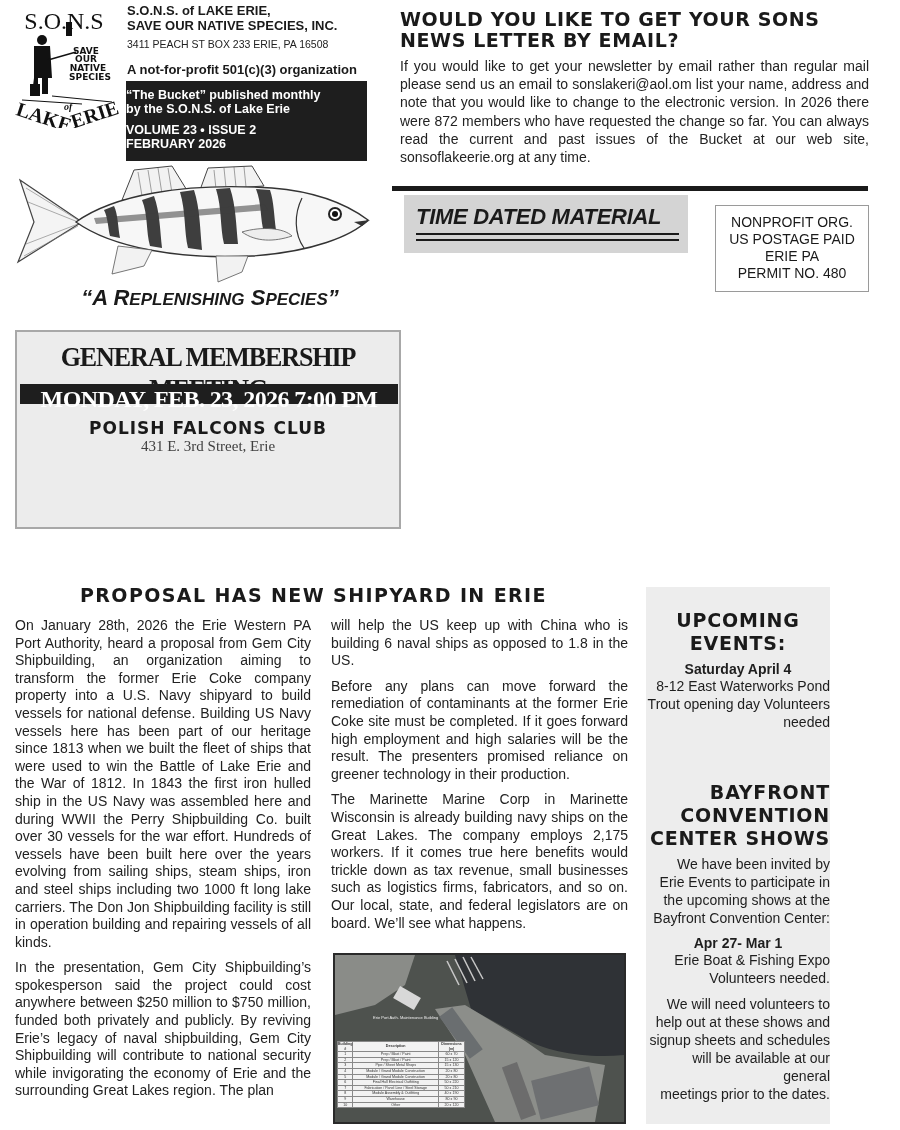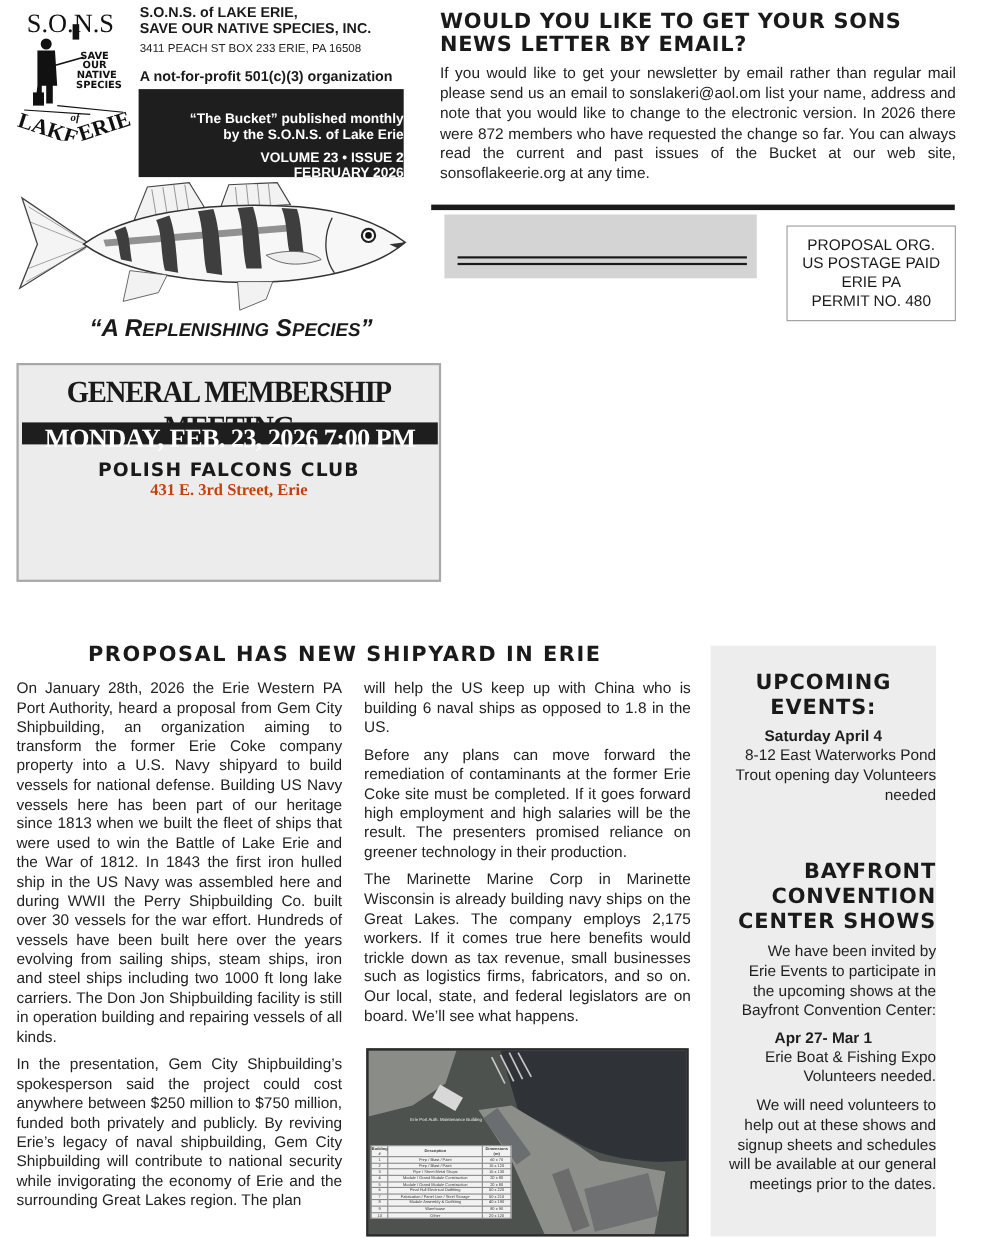--- a/index.html
+++ b/index.html
@@ -6,21 +6,21 @@
   html, body { width: 900px; height: 1130px; background: #ffffff; overflow: hidden; }
   body { position: relative; font-family: "Liberation Sans", sans-serif; color: #1c1c1c; }
 
   .abs { position: absolute; }
 
   
   #logo { left: 12px; top: 4px; width: 110px; height: 124px; }
   #org-name { left: 127px; top: 3px; width: 250px; font-weight: bold; font-size: 13px; line-height: 15px; color: #1a1a1a; }
   #org-address { left: 127px; top: 38px; font-size: 10.5px; color: #222; }
   #org-nonprofit { left: 127px; top: 62px; font-size: 13px; font-weight: bold; color: #1a1a1a; }
-  #bucket-box { left: 126px; top: 81px; width: 241px; height: 80px; background: #1e1e1e; color: #fff; text-align: right; font-weight: bold; font-size: 12.5px; line-height: 14px; padding-top: 20px; }
+  #bucket-box { left: 126px; top: 81px; width: 241px; height: 80px; background: #1e1e1e; color: #fff; text-align: left; font-weight: bold; font-size: 12.5px; line-height: 14px; padding-top: 7px; }
   #bucket-box .vol { margin-top: 7px; font-size: 12.5px; line-height: 14px; }
 
   
   #email-title { left: 400px; top: 9px; width: 490px; font-family: "DejaVu Sans", sans-serif; font-weight: bold; font-size: 19px; line-height: 21px; letter-spacing: 0.6px; color: #1a1a1a; }
   #email-body { left: 400px; top: 57px; width: 469px; font-size: 14px; line-height: 18.2px; text-align: justify; color: #222; }
 
   #thick-rule { left: 392px; top: 186px; width: 476px; height: 5px; background: #1a1a1a; }
 
   #time-dated { left: 404px; top: 195px; width: 284px; height: 58px; background: #d4d4d4; }
   #time-dated .label { position: absolute; left: 12px; top: 9px; font-size: 22px; font-weight: bold; font-style: italic; color: #1a1a1a; letter-spacing: -0.3px; }
@@ -32,35 +32,35 @@
   
   #fish { left: 12px; top: 162px; width: 362px; height: 122px; }
   #slogan { left: 50px; top: 285px; width: 320px; text-align: center; font-size: 22px; font-weight: bold; font-style: italic; color: #1a1a1a; }
   #slogan .sc { font-size: 17px; }
 
   
   #meeting { left: 15px; top: 330px; width: 386px; height: 199px; background: #ececec; border: 2px solid #a8a8a8; }
   #meeting .title { position: absolute; left: 0; top: 9px; width: 100%; text-align: center; font-family: "Liberation Serif", serif; font-weight: bold; font-size: 28px; letter-spacing: -1.2px; transform: scaleX(0.93); color: #1a1a1a; }
   #meeting .date-bar { position: absolute; left: 3px; top: 52px; width: 378px; height: 20px; background: #1e1e1e; color: #fff; text-align: center; font-family: "Liberation Serif", serif; font-weight: bold; font-size: 24px; line-height: 31px; letter-spacing: -0.6px; }
   #meeting .venue { position: absolute; left: 0; top: 86px; width: 100%; text-align: center; font-family: "DejaVu Sans", sans-serif; font-weight: bold; font-size: 17px; letter-spacing: 1px; color: #1a1a1a; }
-  #meeting .addr { position: absolute; left: 0; top: 106px; width: 100%; text-align: center; font-family: "Liberation Serif", serif; font-weight: bold; font-size: 15px; color: #c2410c; }
+  #meeting .addr { position: absolute; left: 0; top: 106px; width: 100%; text-align: center; font-family: "Liberation Serif", serif; font-weight: normal; font-size: 15px; color: #404040; }
   #meeting .program { position: absolute; left: 10px; top: 129px; width: 364px; font-size: 14px; line-height: 18px; text-align: justify; color: #222; }
   #meeting .program b { font-weight: bold; }
 
   
   #shipyard-title { left: 80px; top: 584px; width: 484px; text-align: left; font-family: "DejaVu Sans", sans-serif; font-weight: bold; font-size: 19px; letter-spacing: 1.4px; color: #1a1a1a; }
   .col { font-size: 14px; line-height: 17.6px; text-align: justify; color: #222; }
   .col p { margin-bottom: 8px; }
   #col1 { left: 15px; top: 617px; width: 296px; }
   #col2 { left: 331px; top: 617px; width: 297px; }
 
   #map { left: 333px; top: 953px; width: 293px; height: 171px; background: #5a5a5a; border: 2px solid #2a2a2a; overflow: hidden; }
 
   
-  #sidebar { left: 646px; top: 587px; width: 205px; height: 537px; background: #ededed; text-align: center; color: #1e1e1e; }
+  #sidebar { left: 646px; top: 587px; width: 184px; height: 537px; background: #ededed; text-align: center; color: #1e1e1e; }
   #sidebar .h { font-family: "DejaVu Sans", sans-serif; font-weight: bold; font-size: 19px; line-height: 23px; letter-spacing: 0.8px; color: #1a1a1a; }
   #sidebar .bold { font-weight: bold; font-size: 14px; }
   #sidebar .txt { font-size: 14px; line-height: 18px; text-align: right; }
 </style>
 </head>
 <body>
 
 <div id="logo" class="abs">
   <svg width="110" height="124" viewBox="0 0 110 124">
     <text x="52" y="25" text-anchor="middle" font-family="Liberation Serif, serif" font-size="24" font-weight="normal" fill="#111">S.O.N.S</text>
@@ -105,26 +105,27 @@
 
 <div id="email-title" class="abs">
   <div>WOULD YOU LIKE TO GET YOUR SONS</div>
   <div>NEWS LETTER BY EMAIL?</div>
 </div>
 <div id="email-body" class="abs">If you would like to get your newsletter by email rather than regular mail please send us an email to sonslakeri@aol.om  list your name, address and note that you would like to change to the electronic version. In 2026 there were 872 members who have requested the change so far. You can always read the current and past issues of the Bucket at our web site, sonsoflakeerie.org at any time.</div>
 
 <div id="thick-rule" class="abs"></div>
 
 <div id="time-dated" class="abs">
+  <div class="label">TIME DATED MATERIAL</div>
   <div class="line1"></div>
   <div class="line2"></div>
 </div>
 
 <div id="postage" class="abs">
-  <div>PROPOSAL ORG.</div>
+  <div>NONPROFIT ORG.</div>
   <div>US POSTAGE PAID</div>
   <div>ERIE PA</div>
   <div>PERMIT NO. 480</div>
 </div>
 
 <div id="fish" class="abs">
   <svg width="362" height="122" viewBox="0 0 362 122">
 
     <path d="M70 60 L8 18 L22 60 L6 100 Z" fill="#f4f4f4" stroke="#444" stroke-width="1.2"></path>
     <g stroke="#777" stroke-width="0.6">

